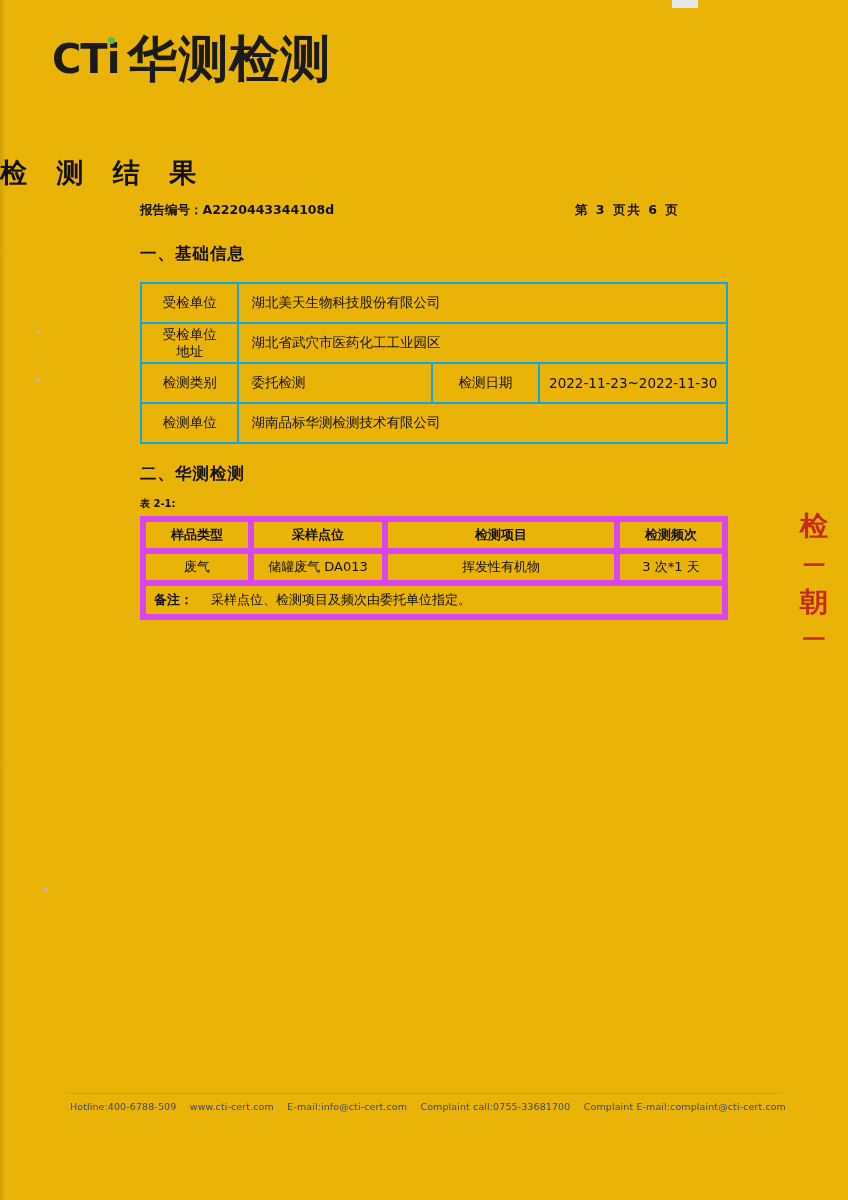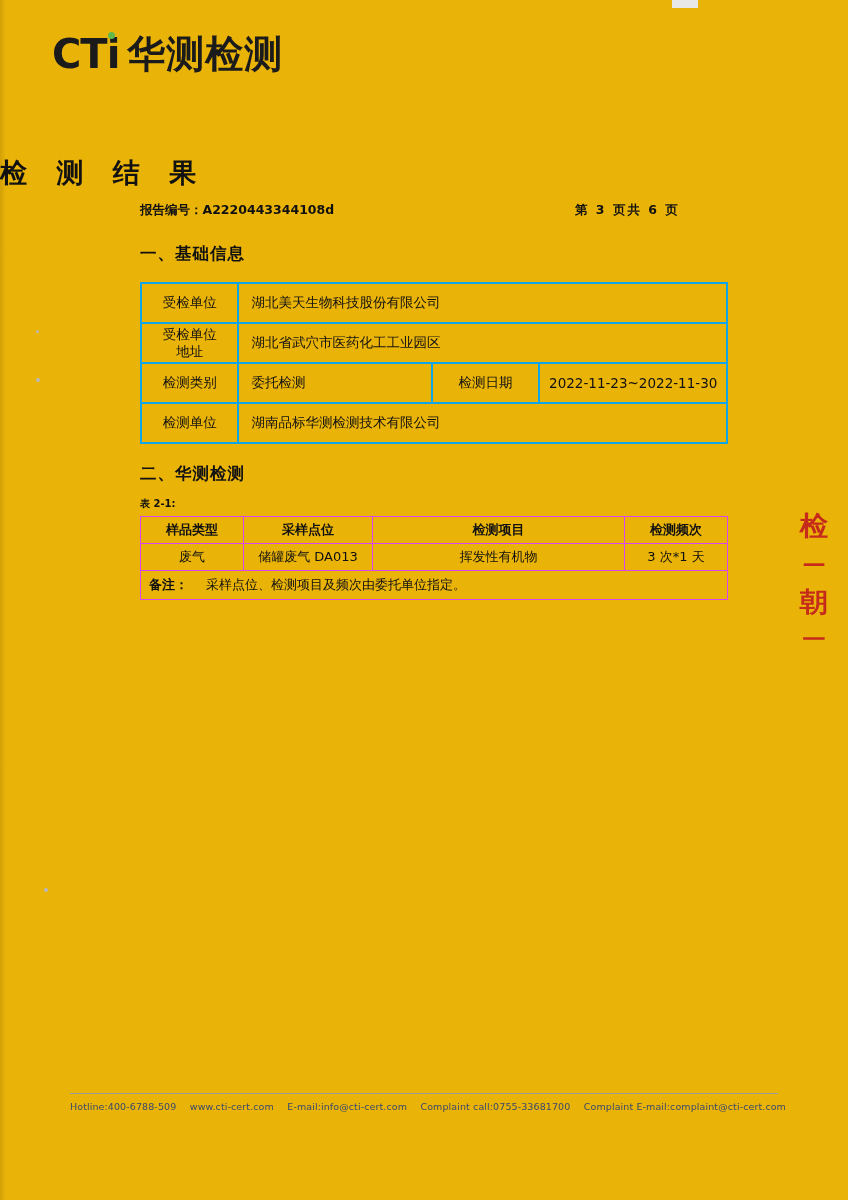--- a/index.html
+++ b/index.html
@@ -41,21 +41,21 @@
     width: 7px;
     height: 7px;
     background: #5fb949;
     border-radius: 50%;
     right: 4px;
     top: -2px;
   }
   .logo-cn {
     font-family: "DejaVu Sans", sans-serif;
     font-weight: bold;
-    font-size: 38px;
+    font-size: 50px;
     color: #1b1b1b;
     margin-left: 8px;
     letter-spacing: 1px;
     line-height: 1;
   }
 
   
   .doc-title {
     position: absolute;
     left: 0;
@@ -147,21 +147,21 @@
   }
 
   
   table.content-table {
     left: 140px;
     top: 516px;
     width: 588px;
   }
   table.content-table th,
   table.content-table td {
-    border: 1px solid #d946ef;
+    border: 6px solid #d946ef;
     font-size: 13px;
     height: 24px;
     padding: 1px 4px;
     text-align: center;
     vertical-align: middle;
   }
   table.content-table th {
     font-weight: bold;
   }
   table.content-table td.note-cell {

